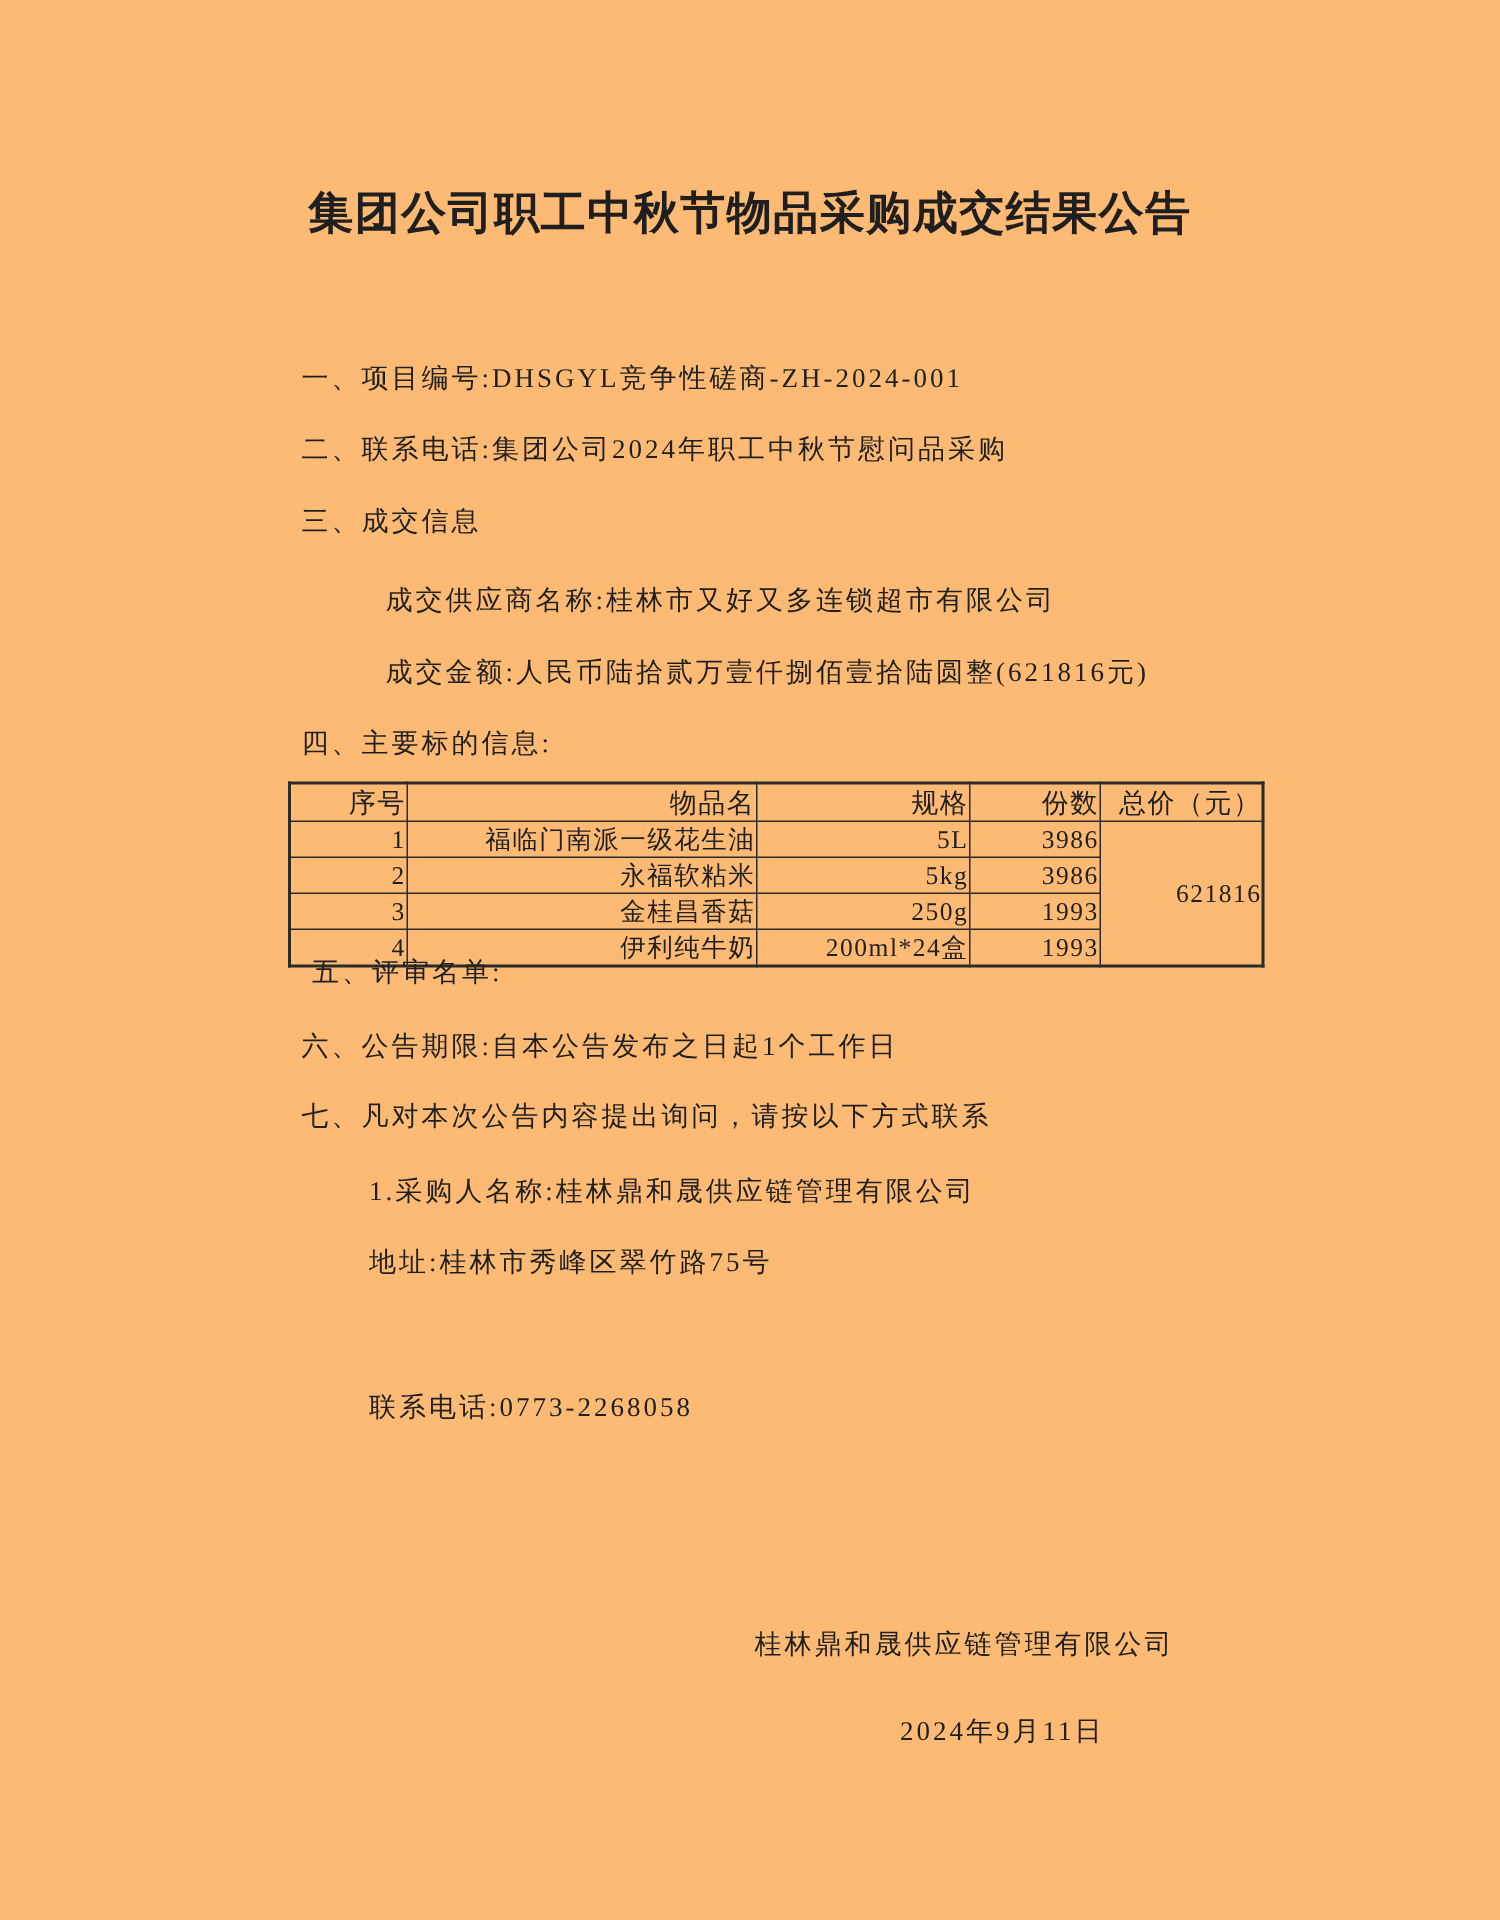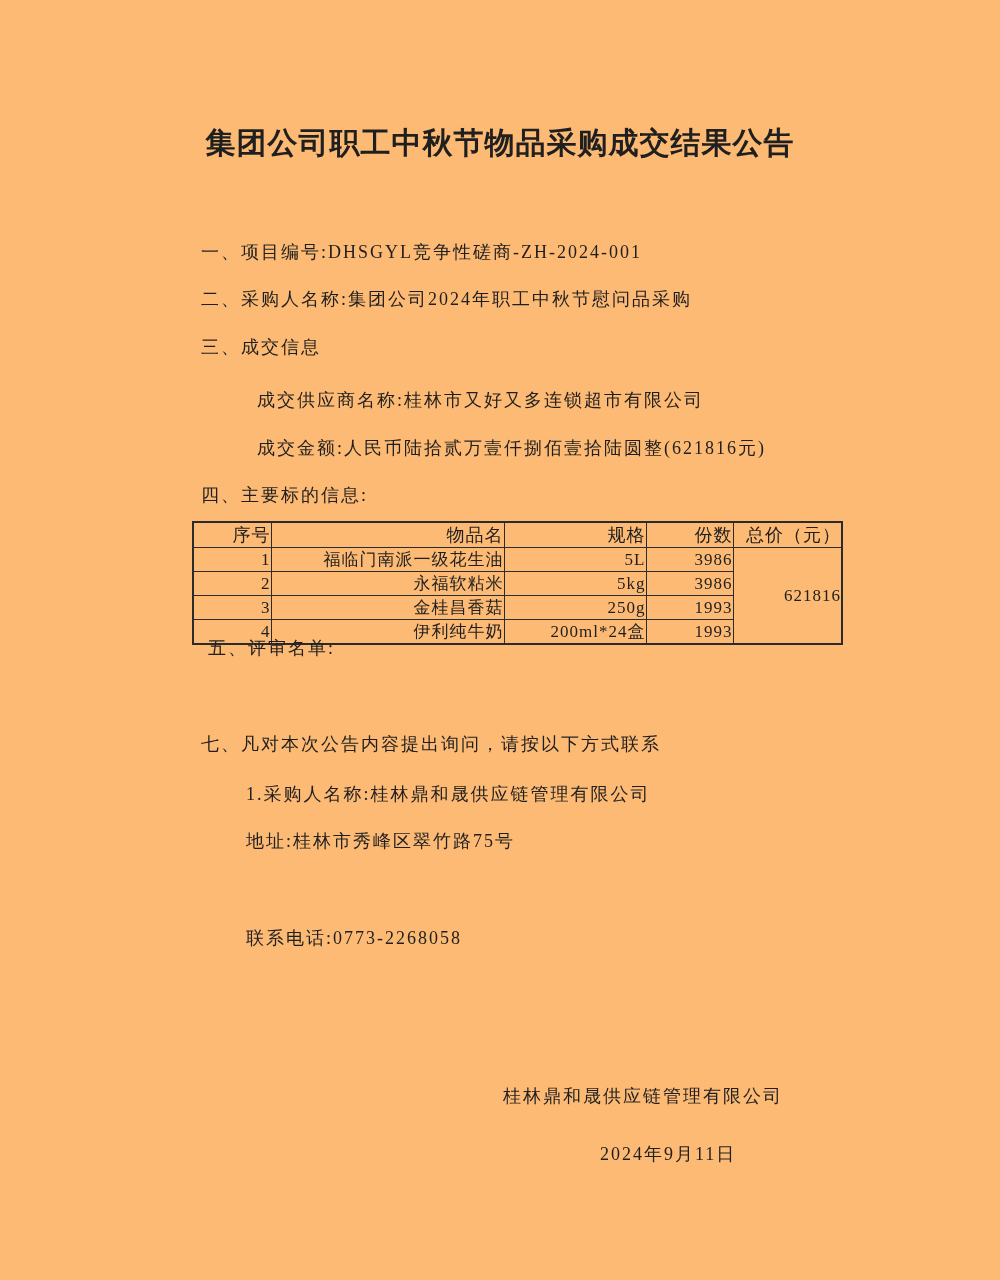--- a/index.html
+++ b/index.html
@@ -72,21 +72,21 @@
   }
 </style>
 </head>
 <body>
 
 <div class="page">
 
   <h1 class="doc-title">集团公司职工中秋节物品采购成交结果公告</h1>
 
   <div class="line lv1" style="top:237px;">一、项目编号:DHSGYL竞争性磋商-ZH-2024-001</div>
-  <div class="line lv1" style="top:284px;">二、采购人名称:集团公司2024年职工中秋节慰问品采购</div>
+  <div class="line lv1" style="top:284px;">二、联系电话:集团公司2024年职工中秋节慰问品采购</div>
   <div class="line lv1" style="top:332px;">三、成交信息</div>
   <div class="line lv2" style="top:385px;">成交供应商名称:桂林市又好又多连锁超市有限公司</div>
   <div class="line lv2" style="top:433px;">成交金额:人民币陆拾贰万壹仟捌佰壹拾陆圆整(621816元)</div>
   <div class="line lv1" style="top:480px;">四、主要标的信息:</div>
 
   <table class="items-table">
     <colgroup>
       <col style="width:78px">
       <col style="width:233px">
       <col style="width:142px">
@@ -125,20 +125,21 @@
       <tr>
         <td>4</td>
         <td>伊利纯牛奶</td>
         <td>200ml*24盒</td>
         <td>1993</td>
       </tr>
     </tbody>
   </table>
 
   <div class="line lv1" style="top:633px; left:208px;">五、评审名单:</div>
+  <div class="line lv1" style="top:682px;">六、公告期限:自本公告发布之日起1个工作日</div>
   <div class="line lv1" style="top:729px;">七、凡对本次公告内容提出询问，请按以下方式联系</div>
   <div class="line lv3" style="top:779px;">1.采购人名称:桂林鼎和晟供应链管理有限公司</div>
   <div class="line lv3" style="top:826px;">地址:桂林市秀峰区翠竹路75号</div>
   <div class="line lv3" style="top:923px;">联系电话:0773-2268058</div>
 
   <div class="sig-line" style="top:1081px; left:503px;">桂林鼎和晟供应链管理有限公司</div>
   <div class="sig-line" style="top:1139px; left:600px;">2024年9月11日</div>
 
 </div>
 

